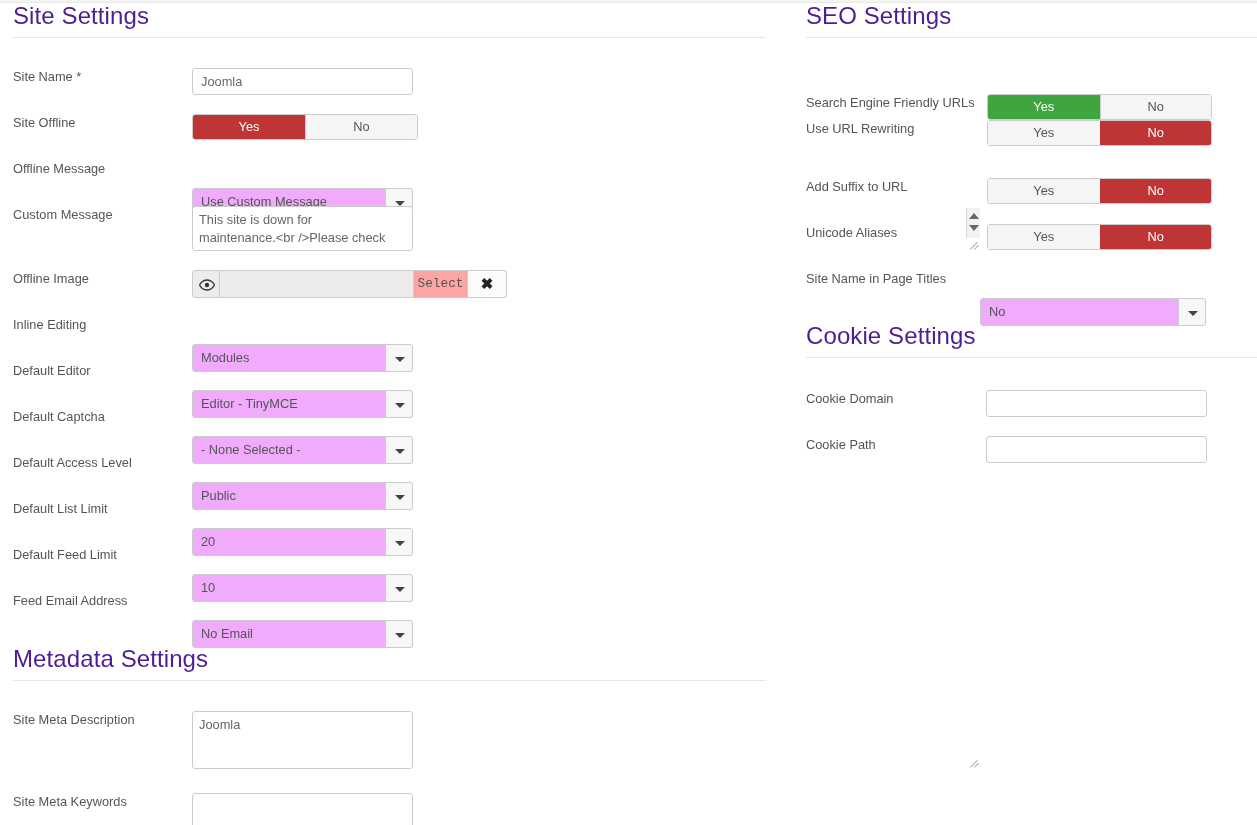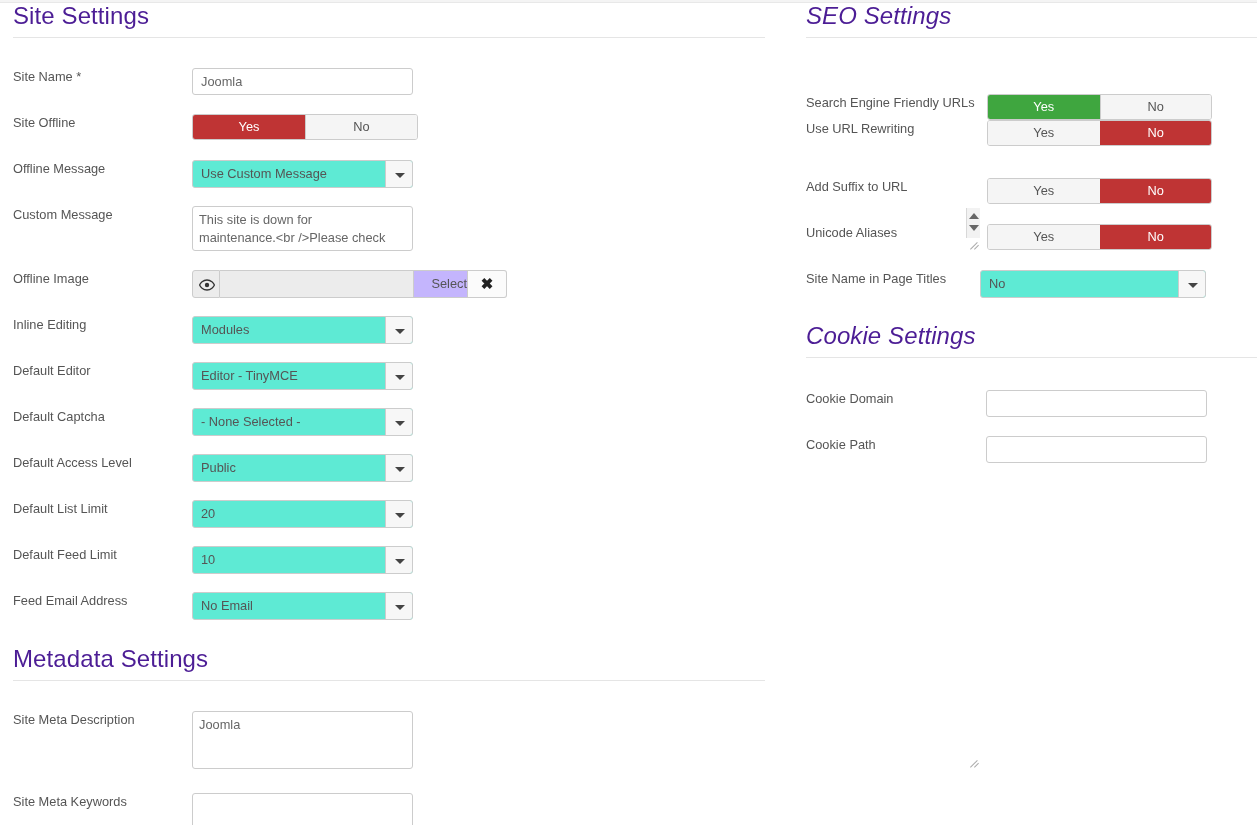--- a/index.html
+++ b/index.html
@@ -30,21 +30,21 @@
   
   .legend {
     font-size: 24px;
     font-weight: normal;
     color: #4c1d95;
     line-height: 26px;
     padding: 0 0 8px 13px;
     margin: 0;
     letter-spacing: 0.1px;
   }
-  .col-right .legend { padding-left: 0; font-style: italic; }
+  .col-right .legend { padding-left: 0; }
   .legend-rule {
     border: 0; border-top: 1px solid #e5e5e5;
     margin: 0 0 0 13px;
     width: 752px;
   }
   .col-right .legend-rule { margin-left: 0; width: 451px; }
 
   
   .row {
     position: relative;
@@ -75,22 +75,23 @@
     padding: 0 8px;
     line-height: 25px;
     outline: none;
   }
 
   .sel {
     position: relative;
     width: 221px; height: 28px;
     border: 1px solid #cccccc;
     border-radius: 3px;
-    background: #5eead4;
+    background: #f0abfc;
     overflow: hidden;
+    margin-top: 28px;
   }
   .sel .val {
     position: absolute; left: 8px; top: 0;
     line-height: 26px;
     font-size: 12.8px;
     color: #555555;
     white-space: nowrap;
   }
   .sel .caret-box {
     position: absolute; right: 0; top: 0;
@@ -208,28 +209,29 @@
     border: 1px solid #cccccc;
     border-left: 0;
     font-size: 12.8px;
     padding: 0 6px;
     line-height: 24px;
     color: #555555;
     outline: none;
   }
   .media .sel-btn {
     width: 54px;
-    background: #c4b5fd;
+    background: #fca5a5;
     border: 1px solid #cccccc;
     border-left: 0;
-    text-align: right;
+    text-align: center;
     font-size: 12.8px;
     line-height: 26px;
     color: #555555;
     cursor: pointer;
+    font-family: Liberation Mono, monospace;
   }
   .media .clr-btn {
     width: 39px;
     background: #fbfbfb;
     border: 1px solid #cccccc;
     border-left: 0;
     border-radius: 0 3px 3px 0;
     text-align: center;
     color: #222222;
     font-size: 15px;

